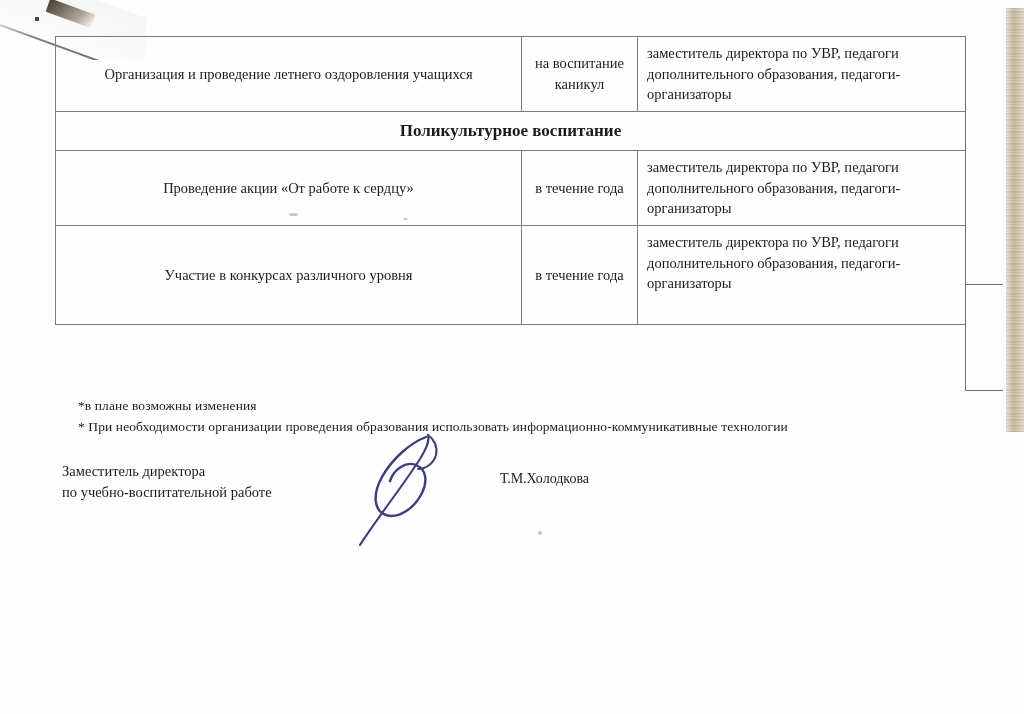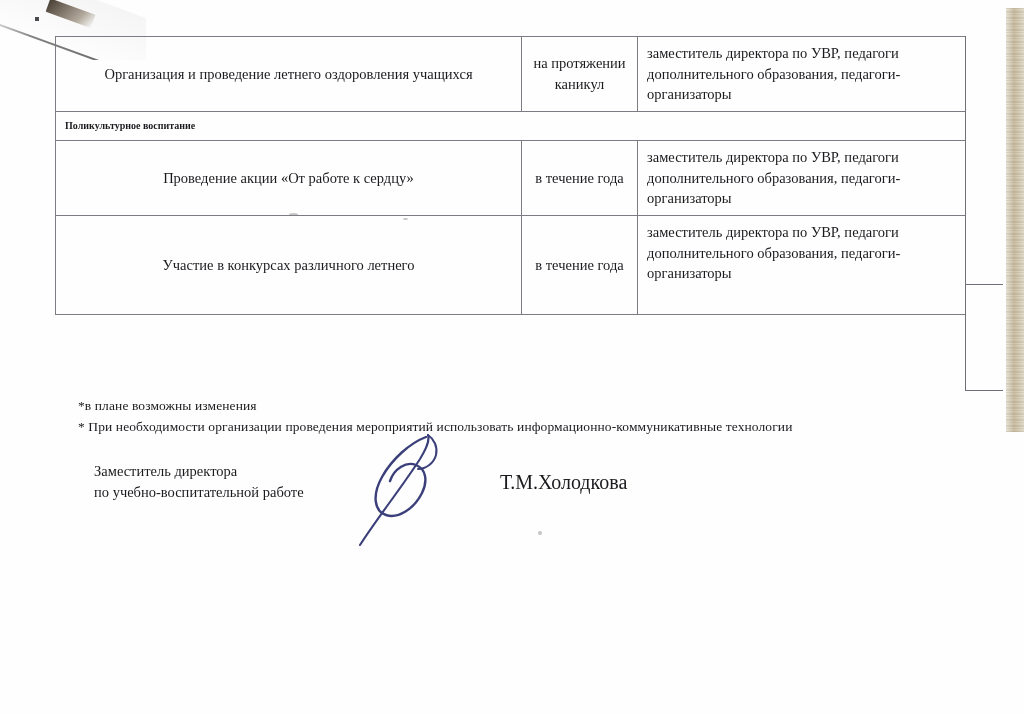--- a/index.html
+++ b/index.html
@@ -108,23 +108,23 @@
   .col-activity { width: 466px; }
   .col-term     { width: 116px; }
   .col-resp     { width: 328px; }
 
   td.activity      { text-align: center; }
   td.activity-just { text-align: justify; text-align-last: left; }
   td.term          { text-align: center; }
   td.resp          { text-align: left; vertical-align: top; }
   td.resp-just     { text-align: justify; text-align-last: left; vertical-align: top; }
   td.section-head  {
-    text-align: left;
+    text-align: center;
     font-weight: bold;
-    font-size: 10px;
+    font-size: 17px;
     padding: 7px 9px;
   }
 
   .row-tall td { height: 62px; }
   .row-x-tall td { height: 86px; }
 
   
   .extra-rule {
     position: absolute;
     height: 1px;
@@ -150,27 +150,26 @@
   }
   .footnotes div { white-space: nowrap; }
 
   
   .sig-role {
     position: absolute;
     left: 62px;
     top: 461px;
     font-size: 14.5px;
     line-height: 1.42;
-    margin-left: 32px;
   }
   .sig-name {
     position: absolute;
     left: 500px;
     top: 471px;
-    font-size: 20px;
+    font-size: 14px;
   }
   .signature {
     position: absolute;
     left: 348px;
     top: 425px;
     width: 110px;
     height: 125px;
     pointer-events: none;
   }
 </style>
@@ -192,46 +191,46 @@
 
   <table class="doc-table">
     <colgroup>
       <col class="col-activity">
       <col class="col-term">
       <col class="col-resp">
     </colgroup>
     <tbody>
       <tr class="row-tall">
         <td class="activity">Организация и проведение летнего оздоровления учащихся</td>
-        <td class="term">на протяжении каникул</td>
+        <td class="term">на воспитание каникул</td>
         <td class="resp">заместитель директора по УВР, педагоги дополнительного образования, педагоги-организаторы</td>
       </tr>
       <tr>
         <td class="section-head" colspan="3">Поликультурное воспитание</td>
       </tr>
       <tr class="row-tall">
         <td class="activity">Проведение акции «От работе к сердцу»</td>
         <td class="term">в течение года</td>
         <td class="resp">заместитель директора по УВР, педагоги дополнительного образования, педагоги-организаторы</td>
       </tr>
       <tr class="row-x-tall">
-        <td class="activity">Участие в конкурсах различного летнего</td>
+        <td class="activity">Участие в конкурсах различного уровня</td>
         <td class="term">в течение года</td>
         <td class="resp">заместитель директора по УВР, педагоги дополнительного образования, педагоги-организаторы</td>
       </tr>
     </tbody>
   </table>
 
   <div class="extra-rule" style="top:284px;"></div>
   <div class="extra-rule" style="top:390px;"></div>
   <div class="extra-vert" style="top:36px; height:355px;"></div>
 
   <div class="footnotes">
     <div>*в плане возможны изменения</div>
-    <div>* При необходимости организации проведения мероприятий использовать информационно-коммуникативные технологии</div>
+    <div>* При необходимости организации проведения образования использовать информационно-коммуникативные технологии</div>
   </div>
 
   <div class="sig-role">
     <div>Заместитель директора</div>
     <div>по учебно-воспитательной работе</div>
   </div>
 
   <svg class="signature" viewBox="0 0 110 125">
     <g fill="none" stroke="#3b3f7a" stroke-linecap="round" stroke-linejoin="round">
       <path d="M12 120 C 30 92, 54 62, 72 34 C 78 24, 82 16, 80 10" stroke-width="2.1"></path>

